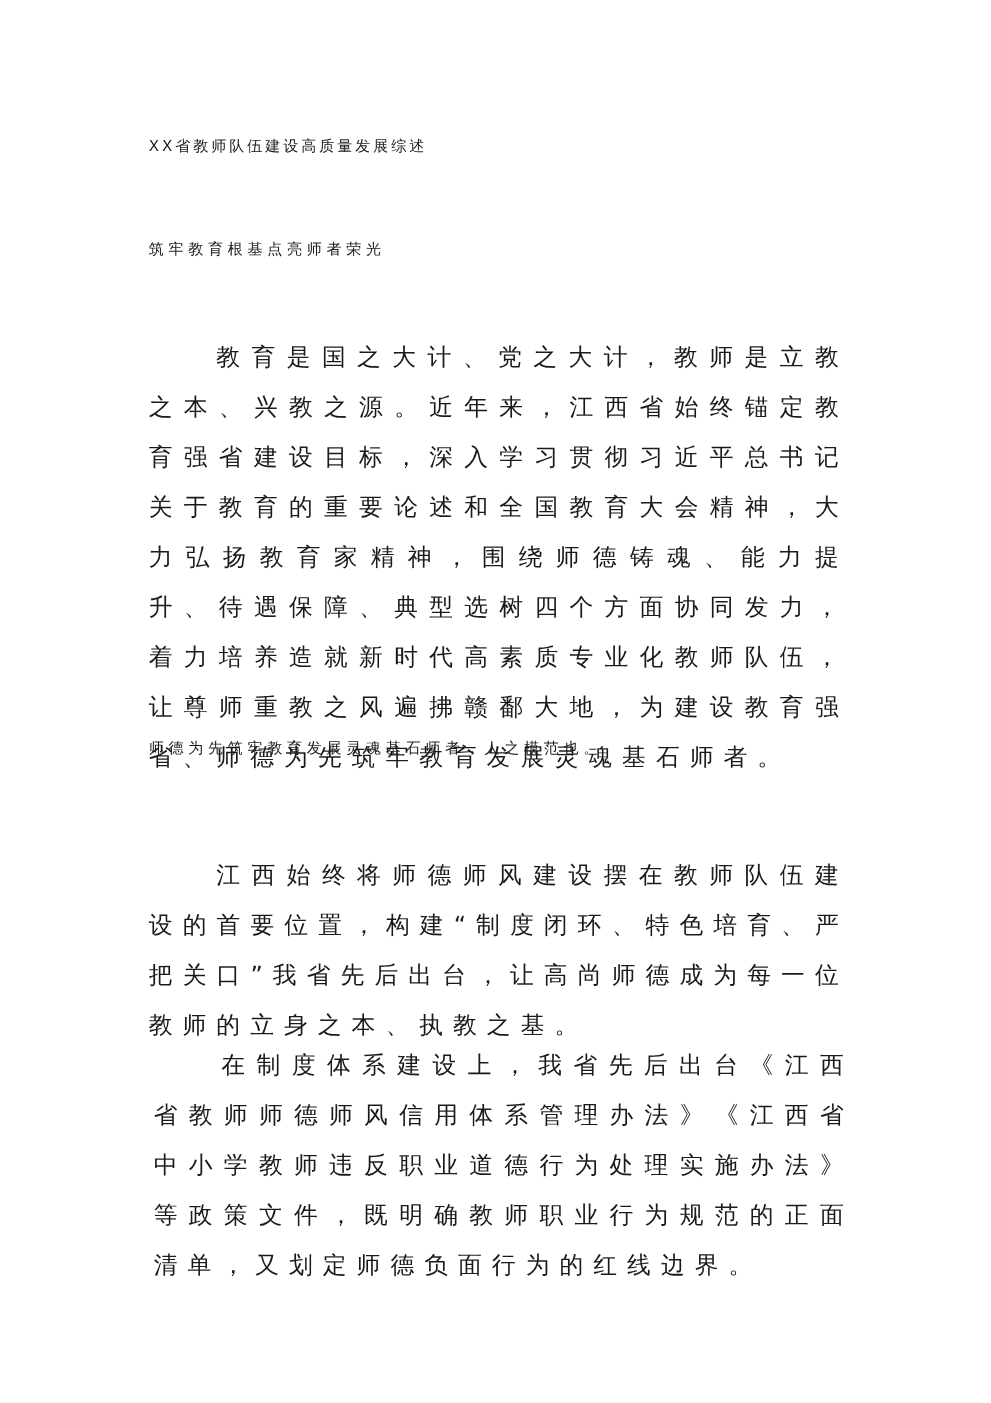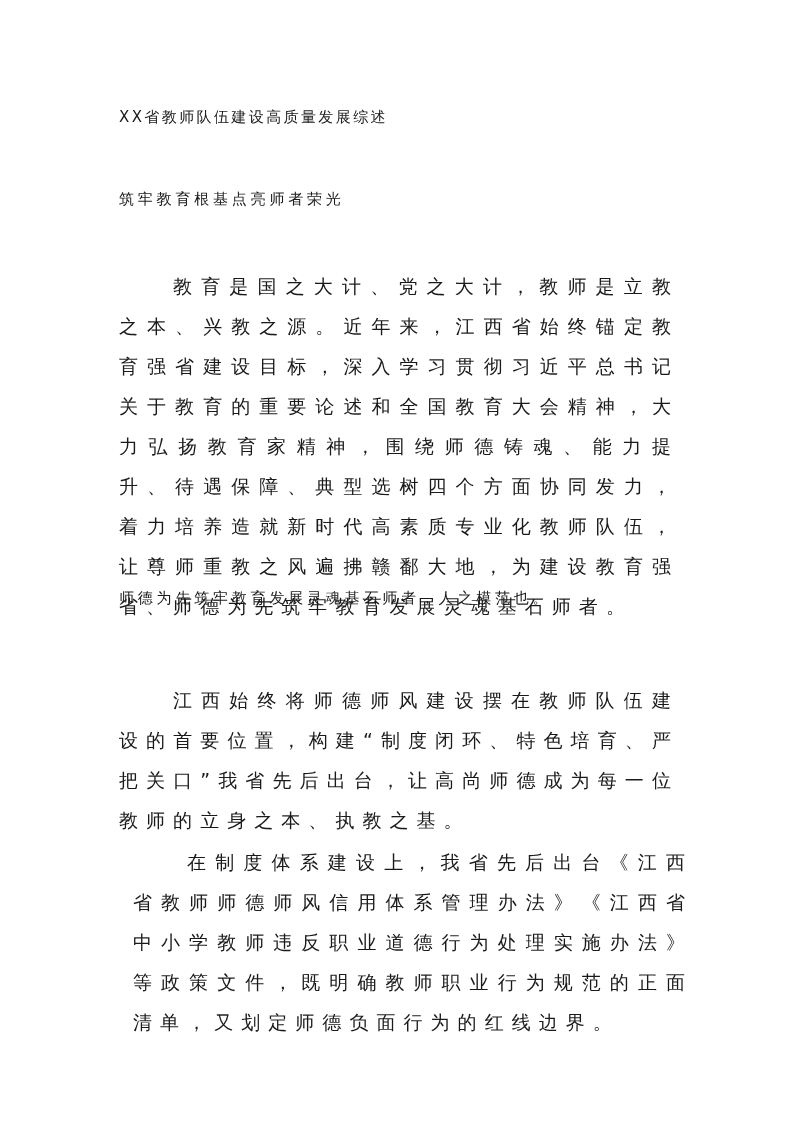--- a/index.html
+++ b/index.html
@@ -1,33 +1,33 @@
 <!DOCTYPE html>
 <html><head>
 <meta charset="utf-8">
 <style>
   html, body { margin: 0; padding: 0; background: #ffffff; }
   body { width: 793px; height: 1122px; position: relative; overflow: hidden;
          font-family: "DejaVu Sans", "Liberation Sans", sans-serif; color: #1a1a1a; }
   .page { position: absolute; left: 119px; top: 0; width: 556px; }
-  .line { position: absolute; left: 0; white-space: nowrap; font-size: 15px;
+  .line { position: absolute; left: 0; white-space: nowrap; font-size: 12px;
           letter-spacing: 8.2px; line-height: 24px; }
   .title { top: 105px; letter-spacing: 2.4px; }
   .subtitle { top: 187px; letter-spacing: 3.8px; }
   .para { position: absolute; left: 0; width: 560px; font-size: 19px;
           letter-spacing: 8.05px; line-height: 40px; text-indent: 54px;
           text-align: justify; }
   .p1 { top: 266px; }
   .heading2 { top: 586px; letter-spacing: 3.8px; }
   .p2 { top: 680px; }
   .p3 { top: 828px; }
 </style>
 </head>
 <body>
 
 <div class="page">
   <div class="line title">XX省教师队伍建设高质量发展综述</div>
   <div class="line subtitle">筑牢教育根基点亮师者荣光</div>
   <p class="para p1" style="margin:0">教育是国之大计、党之大计，教师是立教之本、兴教之源。近年来，江西省始终锚定教育强省建设目标，深入学习贯彻习近平总书记关于教育的重要论述和全国教育大会精神，大力弘扬教育家精神，围绕师德铸魂、能力提升、待遇保障、典型选树四个方面协同发力，着力培养造就新时代高素质专业化教师队伍，让尊师重教之风遍拂赣鄱大地，为建设教育强省、师德为先筑牢教育发展灵魂基石师者。</p>
   <div class="line heading2">师德为先筑牢教育发展灵魂基石师者，人之模范也。</div>
   <p class="para p2" style="margin:0">江西始终将师德师风建设摆在教师队伍建设的首要位置，构建“制度闭环、特色培育、严把关口”我省先后出台，让高尚师德成为每一位教师的立身之本、执教之基。</p>
-  <p class="para p3" style="margin:14px">在制度体系建设上，我省先后出台《江西省教师师德师风信用体系管理办法》《江西省中小学教师违反职业道德行为处理实施办法》等政策文件，既明确教师职业行为规范的正面清单，又划定师德负面行为的红线边界。</p>
+  <p class="para p3" style="margin:4px">在制度体系建设上，我省先后出台《江西省教师师德师风信用体系管理办法》《江西省中小学教师违反职业道德行为处理实施办法》等政策文件，既明确教师职业行为规范的正面清单，又划定师德负面行为的红线边界。</p>
 </div>
 
 </body></html>

